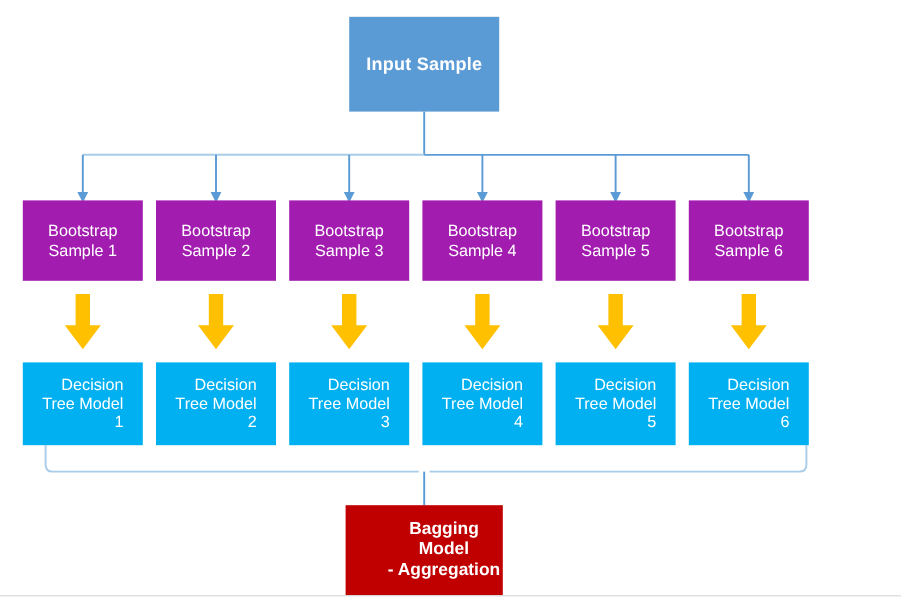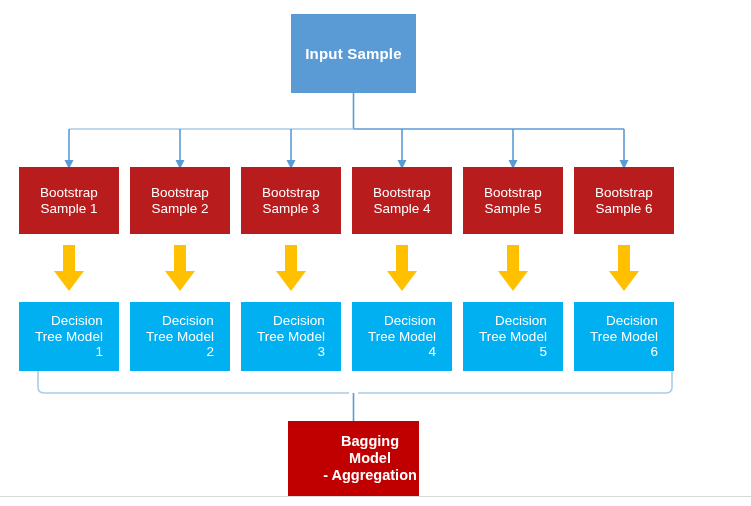--- a/index.html
+++ b/index.html
@@ -38,21 +38,21 @@
     line-height: 1.18;
     white-space: pre-line;
   }
   .node-input {
     background: #5b9bd5;
     font-size: 15px;
     font-weight: bold;
     letter-spacing: 0.2px;
   }
   .node-bootstrap {
-    background: #b91c1c;
+    background: #a21caf;
     font-size: 13.5px;
     font-weight: normal;
   }
   .node-tree {
     background: #00b0f0;
     font-size: 13.5px;
     font-weight: normal;
     text-align: right;
   }
   .node-bagging {

